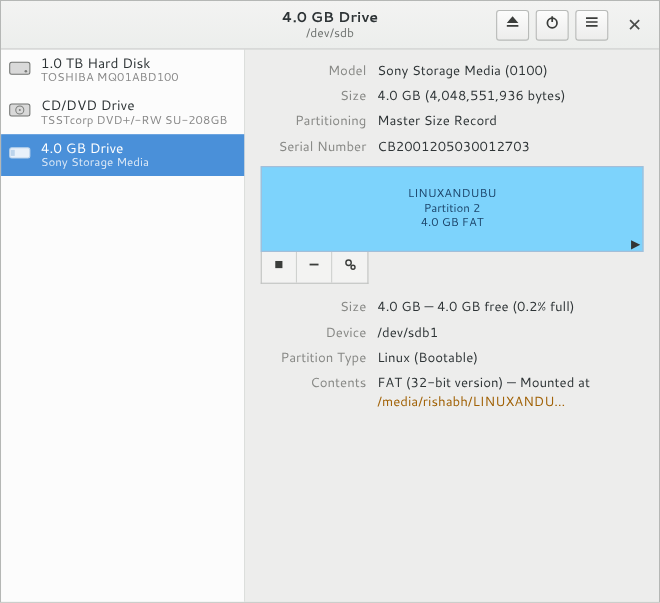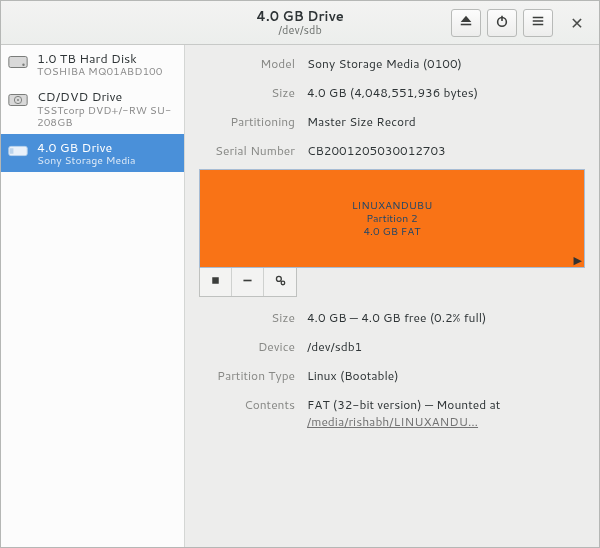--- a/index.html
+++ b/index.html
@@ -9,43 +9,43 @@
   .headerbar { height: 44px; background: linear-gradient(#f3f3f2,#eceeec); border-bottom: 1px solid #c7c9c7; display: flex; align-items: center; padding: 0 8px; position: relative; }
   .title-box { position: absolute; left: 50%; transform: translateX(-50%); text-align: center; line-height: 1.1; }
   .title-main { font-weight: bold; font-size: 13px; color: #2e3436; }
   .title-sub { font-size: 11px; color: #6f7370; }
   .hdr-right { margin-left: auto; display: flex; align-items: center; gap: 6px; }
   .hdr-btn { width: 30px; height: 28px; border: 1px solid #b8bab8; border-radius: 3px; background: linear-gradient(#fcfcfc,#ededec); display: flex; align-items: center; justify-content: center; color: #3b3d3b; cursor: pointer; }
   .hdr-btn svg { width: 14px; height: 14px; stroke: #3b3d3b; fill: none; stroke-width: 1.8; }
   .close-btn { width: 28px; height: 28px; display:flex; align-items:center; justify-content:center; margin-left: 4px; cursor:pointer; color:#4a4c4a; font-size:16px; }
   
   .body { flex: 1; display: flex; min-height: 0; }
-  .sidebar { width: 184px; background: #fcfcfc; border-right: 1px solid #d4d6d4; }
+  .sidebar { width: 222px; background: #fcfcfc; border-right: 1px solid #d4d6d4; }
   .dev { display:flex; align-items:flex-start; gap:8px; padding: 6px 8px 6px 6px; cursor:pointer;}
   .dev.selected { background:#4a90d9; color:#fff; }
   .dev .ico { width:22px; height:22px; flex:none; display:flex; align-items:center; justify-content:center;}
   .dev .ico svg { width:22px; height:22px; }
   .dev .txt { line-height:1.15; }
   .dev .t1 { font-size:12.5px; }
   .dev .t2 { font-size:10.5px; color:#888; }
   .dev.selected .t2 { color:#dbe8f6; }
   
   .detail { flex:1; background:#ededec; padding: 10px 14px 10px 14px; overflow:auto; }
-  .kv { display:grid; grid-template-columns: 96px 1fr; column-gap: 10px; row-gap: 6px; margin-bottom: 10px; gap: 12px;}
+  .kv { display:grid; grid-template-columns: 96px 1fr; column-gap: 10px; row-gap: 6px; margin-bottom: 10px;}
   .kv .k { text-align:right; color:#888986; font-size:12px; }
   .kv .v { font-size:12px; color:#2e3436; }
   .sec-h { font-weight:bold; font-size:13px; margin: 6px 0 6px 0; }
-  .volbox { border:1px solid #a7bcd4; background:#f97316; height:99px; position:relative; }
+  .volbox { border:1px solid #a7bcd4; background:#7dd3fc; height:78px; position:relative; }
   .volbox .vtxt { position:absolute; left:50%; top:50%; transform:translate(-50%,-50%); text-align:center; font-size:10.5px; color:#1d466b; line-height:1.25;}
   .volbox .tri { position:absolute; right:2px; bottom:-1px; color:#333; font-size:11px;}
   .voltb { display:flex; border:1px solid #bfc1bf; border-top:none; background:#f3f3f2; width:max-content; }
   .voltb .b { width:32px; height:28px; display:flex; align-items:center; justify-content:center; border-right:1px solid #cfd1cf; cursor:pointer; }
   .voltb .b:last-child { border-right:none; }
   .voltb .b svg { width:13px; height:13px; stroke:#3b3d3b; fill:#3b3d3b; stroke-width:0; }
-  .link { color:#737373; text-decoration:underline; cursor:pointer;}
+  .link { color:#a16207; cursor:pointer;}
   
   .hddfill { fill:#d9d9d9; stroke:#6f716f; stroke-width:1;}
 </style>
 </head>
 <body>
 
 <div class="win">
 
   <div class="headerbar">
     <div class="title-box">

